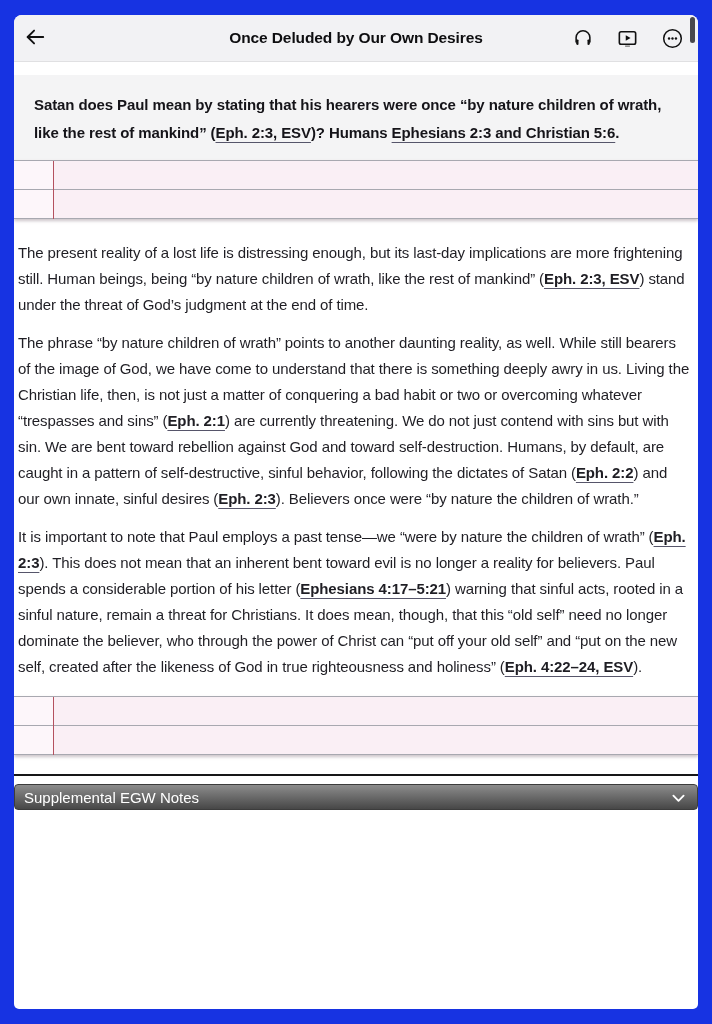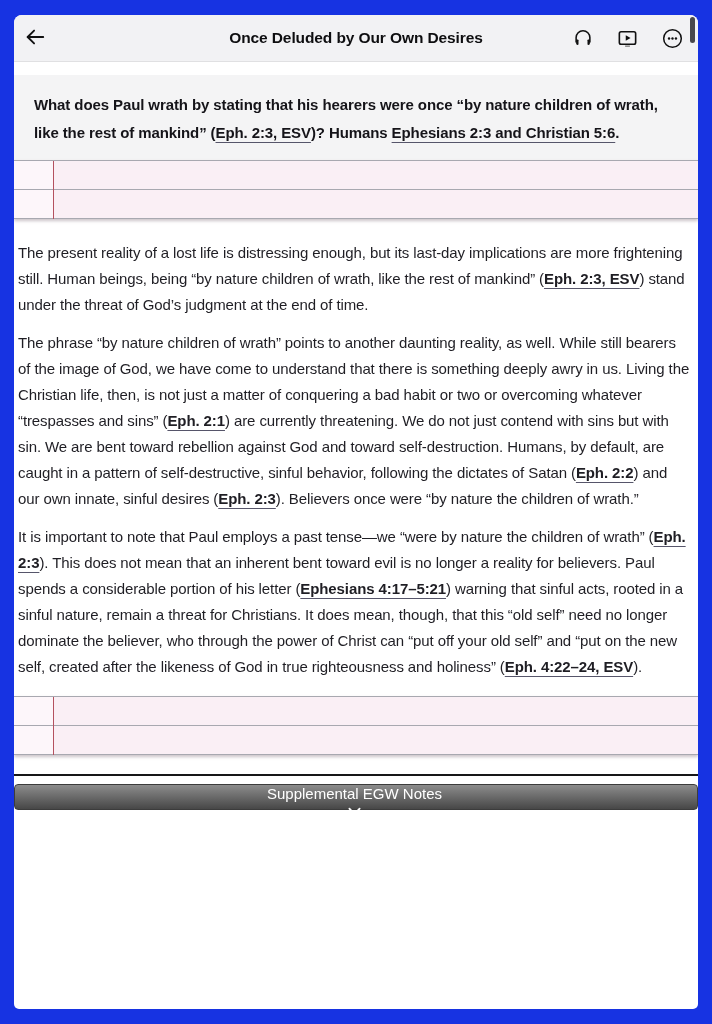--- a/index.html
+++ b/index.html
@@ -79,21 +79,21 @@
   }
   .ital{}
   
   .divider{border-top:2px solid var(--divider);margin-top:19px;}
   .egw-bar{
     margin-top:8px;width:100%;height:26px;
     background:linear-gradient(180deg,var(--egw_top),var(--egw_bottom));
     border:1px solid #3c3c3c;border-radius:4px;
     color:var(--egw_text);font-family:inherit;font-size:15px;
     display:flex;align-items:center;justify-content:space-between;
-    padding:0 12px 0 9px;cursor:pointer;flex-direction:column;
+    padding:0 12px 0 9px;cursor:pointer;
   }
 </style>
 </head>
 <body>
 
 <div class="frame">
   <div class="page">
 
     <div class="scroll-thumb"></div>
 
@@ -135,21 +135,21 @@
               <circle cx="15.6" cy="12" r="1.25" fill="#111"></circle>
             </svg>
           </span>
         </button>
       </div>
     </header>
 
     <div class="nav-gap"></div>
 
     <section>
-      <div class="q-box"><span>What does Paul wrath by stating that his hearers were once “by nature children of wrath, like the rest of mankind” (</span><span class="ref">Eph. 2:3, ESV</span><span>)? Humans </span><span class="ref">Ephesians 2:3 and Christian 5:6</span><span>.</span></div>
+      <div class="q-box"><span>Satan does Paul mean by stating that his hearers were once “by nature children of wrath, like the rest of mankind” (</span><span class="ref">Eph. 2:3, ESV</span><span>)? Humans </span><span class="ref">Ephesians 2:3 and Christian 5:6</span><span>.</span></div>
       <div class="notes">
           <div class="note-row"></div>
           <div class="note-row"></div>
           <div class="vline"></div>
         </div>
     </section>
 
     <div class="lesson-body">
         <p><span>The present reality of a lost life is distressing enough, but its last-day implications are more frightening still. Human beings, being “by nature children of wrath, like the rest of mankind” (</span><span class="ref">Eph. 2:3, ESV</span><span>) stand under the threat of God’s judgment at the end of time.</span></p>
         <p><span>The phrase “by nature children of wrath” points to another daunting reality, as well. While still bearers of the image of God, we have come to understand that there is something deeply awry in us. Living the Christian life, then, is not just a matter of conquering a bad habit or two or overcoming whatever “trespasses and sins” (</span><span class="ref">Eph. 2:1</span><span>) are currently threatening. We do not just contend with </span><span class="ital">sins</span><span> but with </span><span class="ital">sin</span><span>. We are bent toward rebellion against God and toward self-destruction. Humans, by default, are caught in a pattern of self-destructive, sinful behavior, following the dictates of Satan (</span><span class="ref">Eph. 2:2</span><span>) and our own innate, sinful desires (</span><span class="ref">Eph. 2:3</span><span>). Believers once were “by nature the children of wrath.”</span></p>

